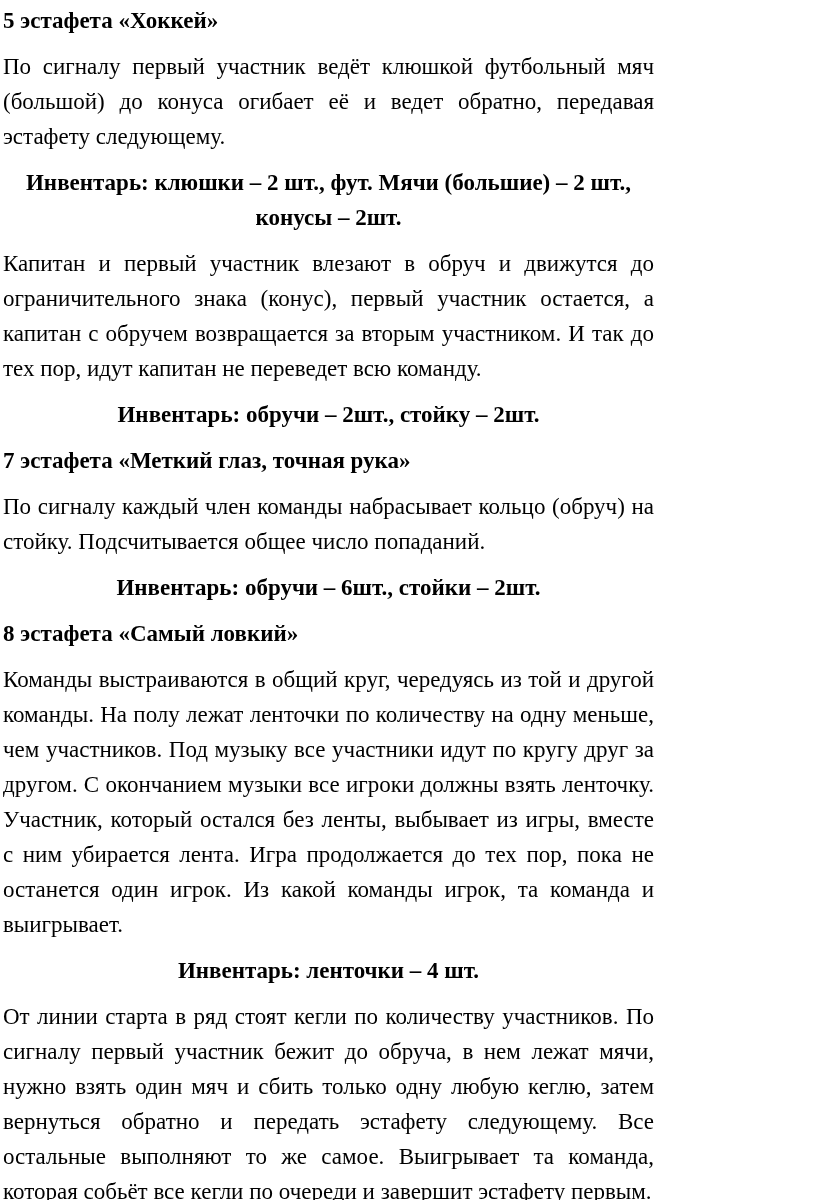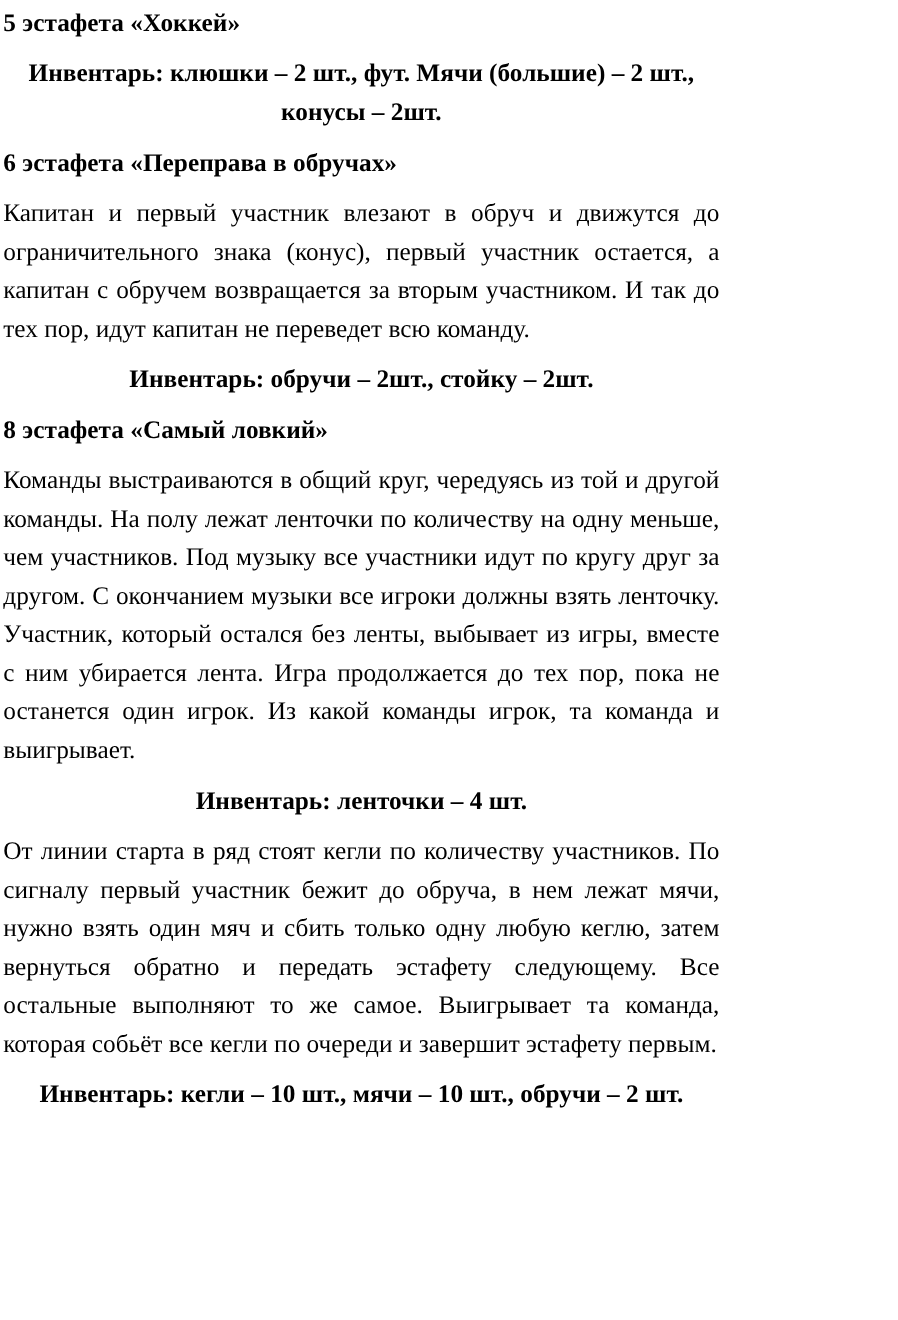--- a/index.html
+++ b/index.html
@@ -38,29 +38,34 @@
     font-weight: bold;
   }
 </style>
 </head>
 <body>
 
 <div class="page">
 
   <section class="section">
     <h2 class="section-heading">5 эстафета «Хоккей»</h2>
+    <p class="section-body">По сигналу первый участник ведёт клюшкой футбольный мяч (большой) до конуса огибает её и ведет обратно, передавая эстафету следующему.</p>
     <p class="inventory-line">Инвентарь: клюшки – 2 шт., фут. Мячи (большие) – 2 шт., конусы – 2шт.</p>
   </section>
 
   <section class="section">
-    <h2 class="section-heading">6 эстафета «Переправа в обручах»</h2>
     <p class="section-body">Капитан и первый участник влезают в обруч и движутся до ограничительного знака (конус), первый участник остается, а капитан с обручем возвращается за вторым участником. И так до тех пор, идут капитан не переведет всю команду.</p>
     <p class="inventory-line">Инвентарь: обручи – 2шт., стойку – 2шт.</p>
   </section>
 
+  <section class="section">
+    <h2 class="section-heading">7 эстафета «Меткий глаз, точная рука»</h2>
+    <p class="section-body">По сигналу каждый член команды набрасывает кольцо (обруч) на стойку. Подсчитывается общее число попаданий.</p>
+    <p class="inventory-line">Инвентарь: обручи – 6шт., стойки – 2шт.</p>
+  </section>
 
   <section class="section">
     <h2 class="section-heading">8 эстафета «Самый ловкий»</h2>
     <p class="section-body">Команды выстраиваются в общий круг, чередуясь из той и другой команды. На полу лежат ленточки по количеству на одну меньше, чем участников. Под музыку все участники идут по кругу друг за другом. С окончанием музыки все игроки должны взять ленточку. Участник, который остался без ленты, выбывает из игры, вместе с ним убирается лента. Игра продолжается до тех пор, пока не останется один игрок. Из какой команды игрок, та команда и выигрывает.</p>
     <p class="inventory-line">Инвентарь: ленточки – 4 шт.</p>
   </section>
 
   <section class="section">
     <p class="section-body">От линии старта в ряд стоят кегли по количеству участников. По сигналу первый участник бежит до обруча, в нем лежат мячи, нужно взять один мяч и сбить только одну любую кеглю, затем вернуться обратно и передать эстафету следующему. Все остальные выполняют то же самое. Выигрывает та команда, которая собьёт все кегли по очереди и завершит эстафету первым.</p>
     <p class="inventory-line">Инвентарь: кегли – 10 шт., мячи – 10 шт., обручи – 2 шт.</p>

